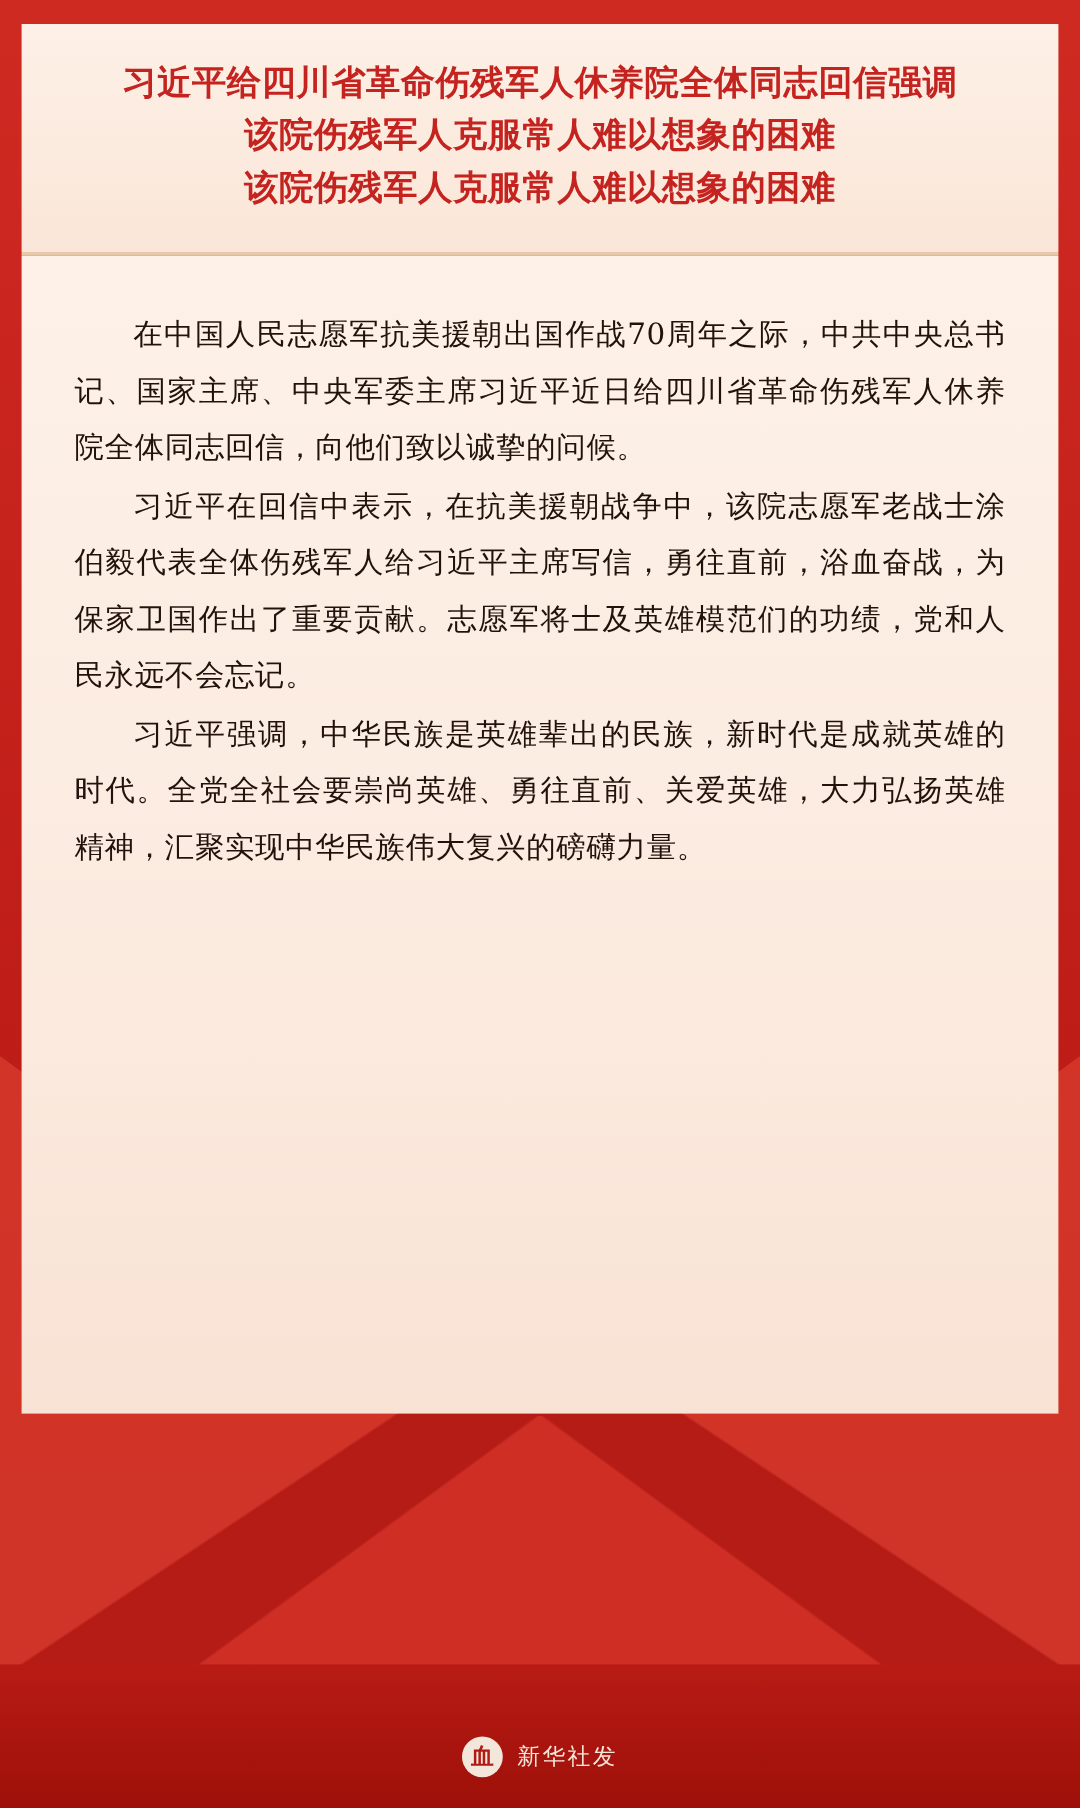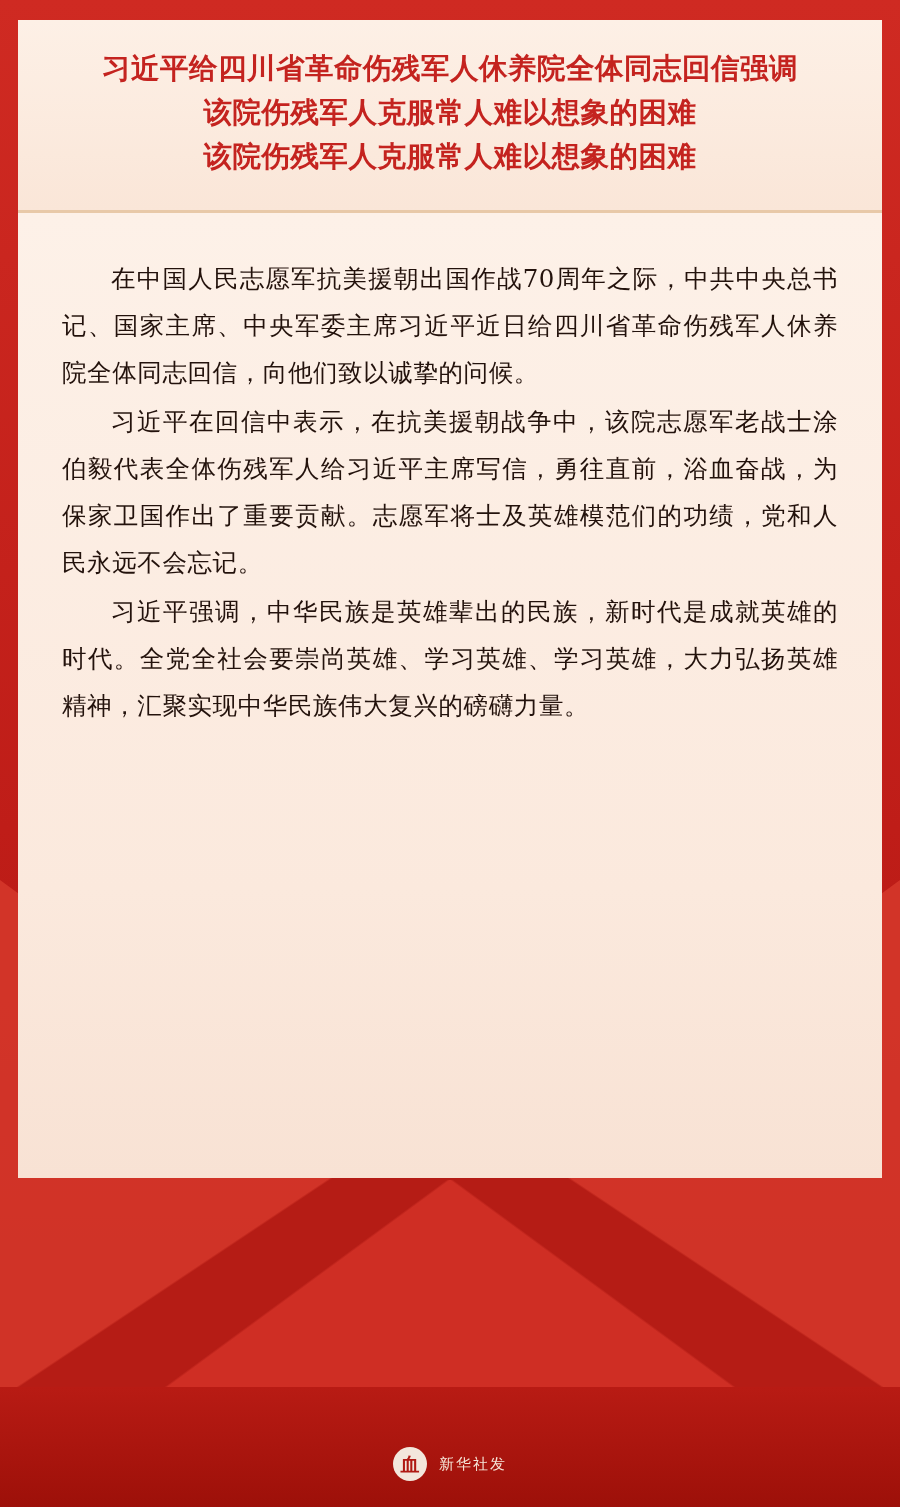--- a/index.html
+++ b/index.html
@@ -160,21 +160,21 @@
   .footer-badge .glyph {
     color: #b01a13;
     font-family: "DejaVu Sans", "Liberation Sans", sans-serif;
     font-size: 19px;
     font-weight: bold;
     line-height: 1;
   }
   .footer-text {
     color: #f6e6d9;
     font-family: Liberation Sans, sans-serif;
-    font-size: 15px;
+    font-size: 19px;
     letter-spacing: 2px;
   }
 </style>
 </head>
 <body>
 
 <div class="poster">
 
   <div class="bg-base"></div>
   <div class="bg-fold-left"></div>
@@ -185,21 +185,21 @@
 
   <div class="header">
     <div class="title-line">习近平给四川省革命伤残军人休养院全体同志回信强调</div>
     <div class="title-line">该院伤残军人克服常人难以想象的困难</div>
     <div class="title-line">该院伤残军人克服常人难以想象的困难</div>
   </div>
 
   <div class="article">
     <p class="para">在中国人民志愿军抗美援朝出国作战70周年之际，中共中央总书记、国家主席、中央军委主席习近平近日给四川省革命伤残军人休养院全体同志回信，向他们致以诚挚的问候。</p>
     <p class="para">习近平在回信中表示，在抗美援朝战争中，该院志愿军老战士涂伯毅代表全体伤残军人给习近平主席写信，勇往直前，浴血奋战，为保家卫国作出了重要贡献。志愿军将士及英雄模范们的功绩，党和人民永远不会忘记。</p>
-    <p class="para">习近平强调，中华民族是英雄辈出的民族，新时代是成就英雄的时代。全党全社会要崇尚英雄、学习英雄、学习英雄，大力弘扬英雄精神，汇聚实现中华民族伟大复兴的磅礴力量。</p>
+    <p class="para">习近平强调，中华民族是英雄辈出的民族，新时代是成就英雄的时代。全党全社会要崇尚英雄、勇往直前、关爱英雄，大力弘扬英雄精神，汇聚实现中华民族伟大复兴的磅礴力量。</p>
   </div>
 
   <div class="footer">
     <span class="footer-badge">
       <span class="glyph">血</span>
     </span>
     <span class="footer-text">新华社发</span>
   </div>
 
 </div>

